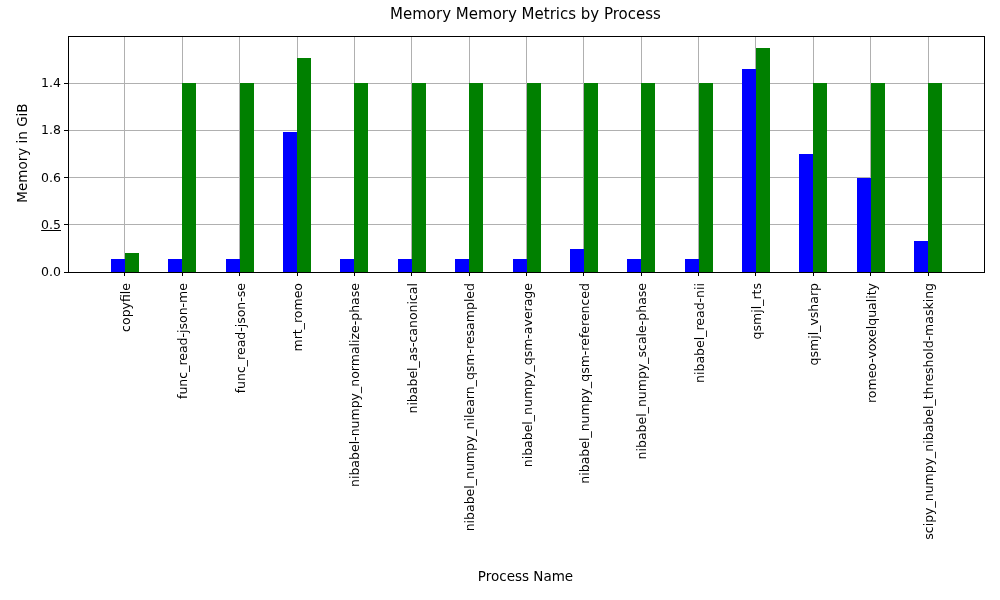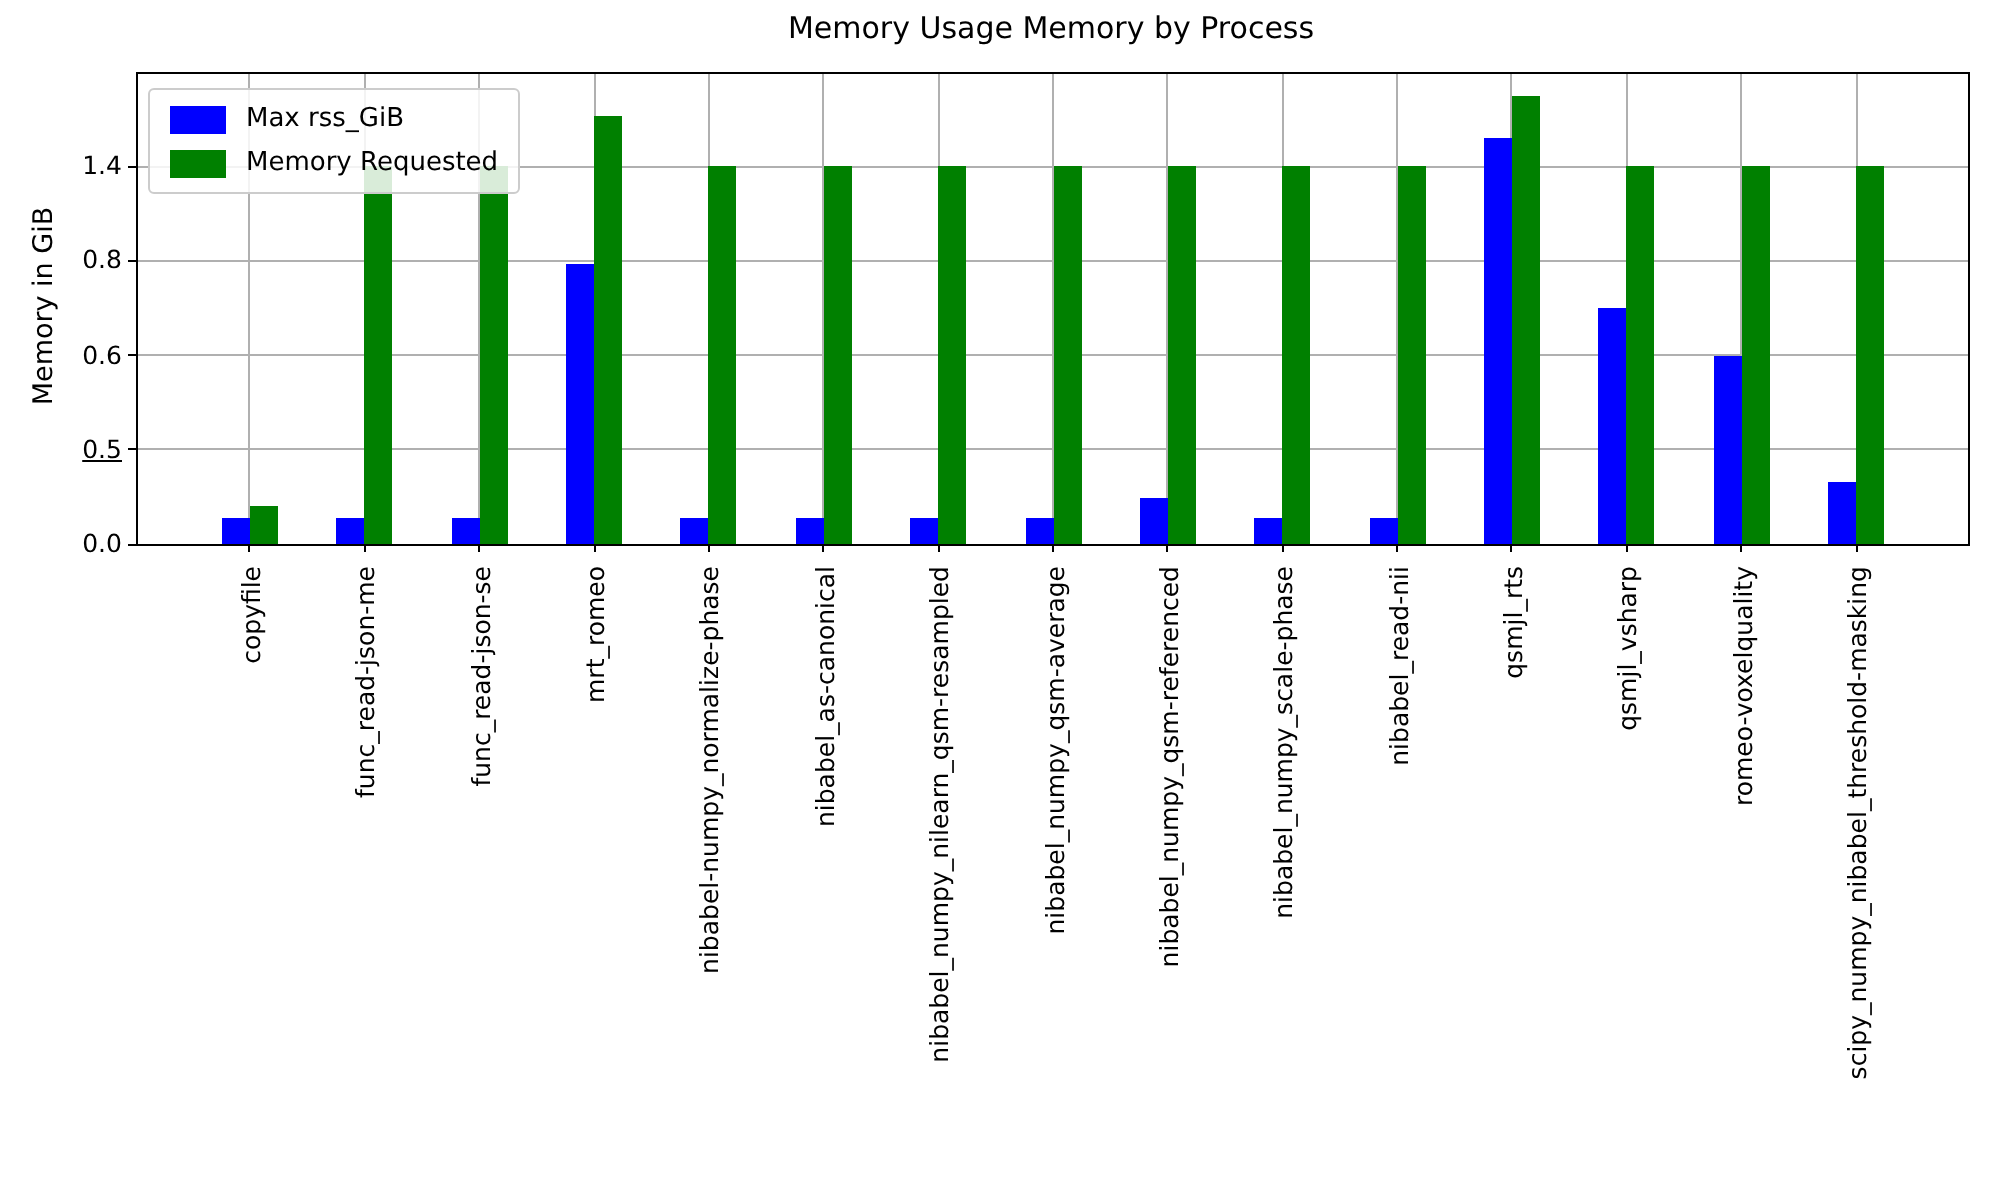--- a/index.html
+++ b/index.html
@@ -25,35 +25,36 @@
   .legend{position:absolute;left:5px;top:7px;z-index:5;background:rgba(255,255,255,0.85);
     border:1px solid #ccc;border-radius:3px;padding:7px 10px;display:flex;flex-direction:column;gap:7px;}
   .legend-item{display:flex;align-items:center;gap:10px;}
   .swatch{display:inline-block;width:28px;height:14px;}
   .legend-label{font-size:13px;white-space:nowrap;}
 </style>
 </head>
 <body>
 
 <div class="figure">
-  <div class="title">Memory Usage Memory by Process</div>
+  <div class="title">Memory Memory Metrics by Process</div>
   <div class="ylabel-wrap">Memory in GiB</div>
+  <div class="xlabel">Process Name</div>
 
   <div class="plot" id="plot">
     <div class="ytick-mark" style="top: 234.5px;"></div>
       <div class="ytick-label" style="top: 226px;">0.0</div>
       <div class="hgrid" style="top: 187.311px;"></div>
       <div class="ytick-mark" style="top: 187.311px;"></div>
       <div class="ytick-label" style="top: 178.811px; text-decoration: underline;">0.5</div>
       <div class="hgrid" style="top: 140.122px;"></div>
       <div class="ytick-mark" style="top: 140.122px;"></div>
       <div class="ytick-label" style="top: 131.622px;">0.6</div>
       <div class="hgrid" style="top: 92.9337px;"></div>
       <div class="ytick-mark" style="top: 92.9337px;"></div>
-      <div class="ytick-label" style="top: 84.4337px;">0.8</div>
+      <div class="ytick-label" style="top: 84.4337px;">1.8</div>
       <div class="hgrid" style="top: 45.745px;"></div>
       <div class="ytick-mark" style="top: 45.745px;"></div>
       <div class="ytick-label" style="top: 37.245px;">1.4</div>
       <div class="vgrid" style="left: 55.4326px;"></div>
       <div class="xtick-mark" style="left: 55.4326px;"></div>
       <div class="bar" title="copyfile" style="left: 41.9326px; height: 13.2129px; background: rgb(0, 0, 255);"></div>
       <div class="bar" title="copyfile" style="left: 55.9326px; height: 18.8755px; background: rgb(0, 128, 0);"></div>
       <div class="xtick-label" style="left: 48.9326px;"><span>copyfile</span></div>
       <div class="vgrid" style="left: 112.799px;"></div>
       <div class="xtick-mark" style="left: 112.799px;"></div>
@@ -118,24 +119,14 @@
       <div class="vgrid" style="left: 801.201px;"></div>
       <div class="xtick-mark" style="left: 801.201px;"></div>
       <div class="bar" title="romeo-voxelquality" style="left: 787.701px; height: 94.3775px; background: rgb(0, 0, 255);"></div>
       <div class="bar" title="romeo-voxelquality" style="left: 801.701px; height: 188.755px; background: rgb(0, 128, 0);"></div>
       <div class="xtick-label" style="left: 794.701px;"><span>romeo-voxelquality</span></div>
       <div class="vgrid" style="left: 858.567px;"></div>
       <div class="xtick-mark" style="left: 858.567px;"></div>
       <div class="bar" title="scipy_numpy_nibabel_threshold-masking" style="left: 845.067px; height: 31.1446px; background: rgb(0, 0, 255);"></div>
       <div class="bar" title="scipy_numpy_nibabel_threshold-masking" style="left: 859.067px; height: 188.755px; background: rgb(0, 128, 0);"></div>
       <div class="xtick-label" style="left: 852.067px;"><span>scipy_numpy_nibabel_threshold-masking</span></div>
-      <div class="legend">
-      <div class="legend-item">
-        <span class="swatch" id="swatch0" style="background: rgb(0, 0, 255);"></span>
-        <span class="legend-label">Max rss_GiB</span>
-      </div>
-      <div class="legend-item">
-        <span class="swatch" id="swatch1" style="background: rgb(0, 128, 0);"></span>
-        <span class="legend-label">Memory Requested</span>
-      </div>
-    </div>
   </div>
 </div>
 
 </body></html>

